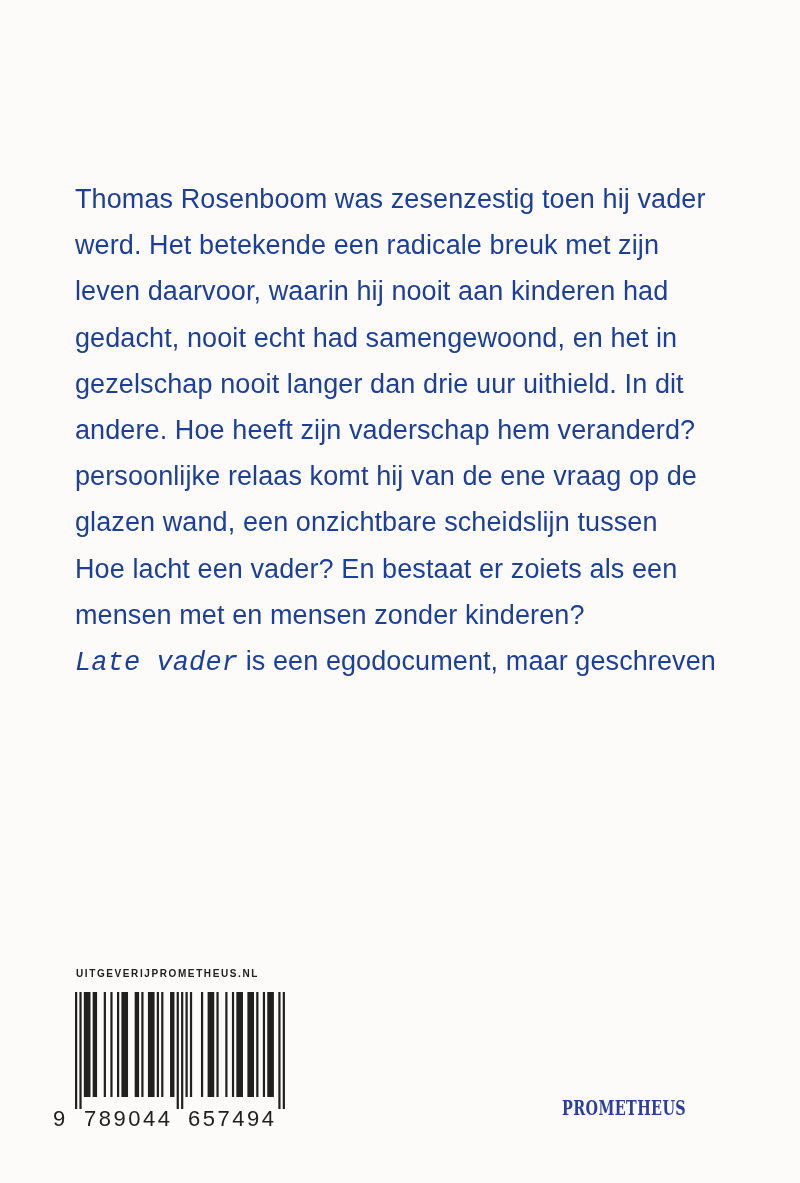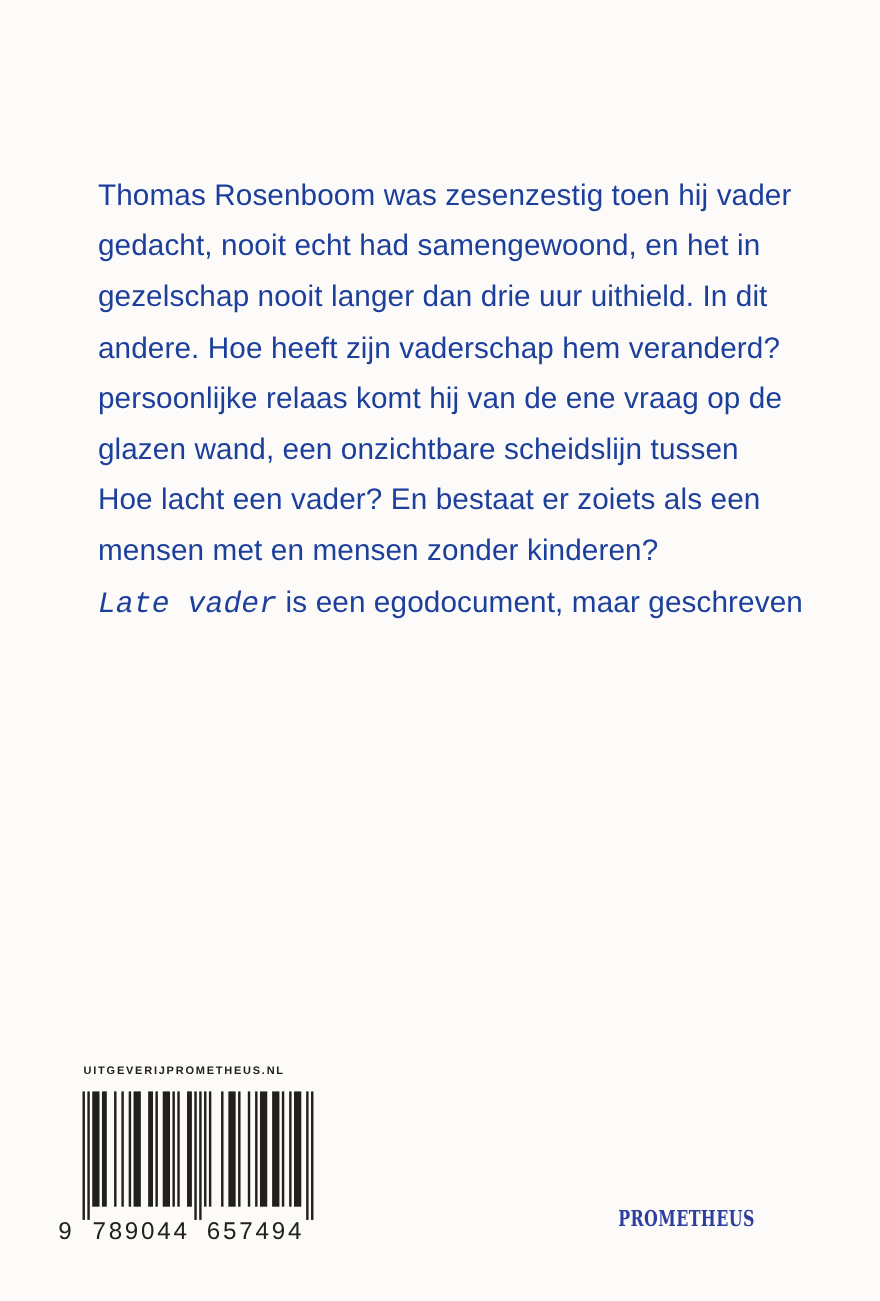--- a/index.html
+++ b/index.html
@@ -17,28 +17,27 @@
     overflow:hidden;
   }
   .cover{
     position:absolute;
     inset:0;
   }
   
   .blurb{
     position:absolute;
     left:75px;
-    top:154px;
+    top:176px;
     width:680px;
     color:var(--blue);
     font-size:27px;
     line-height:46.2px;
     font-weight:500;
     letter-spacing:0.1px;
-    margin-left:14px;
   }
   .blurb-line{
     white-space:nowrap;
   }
   .blurb-line .italic{
     font-style:italic;
     font-family:Liberation Mono, monospace;
   }
   
   .publisher-url{
@@ -72,20 +71,22 @@
     white-space:nowrap;
   }
 </style>
 </head>
 <body>
 
 <div class="cover">
 
   <main class="blurb">
       <div class="blurb-line"><span>Thomas Rosenboom was zesenzestig toen hij vader</span></div>
+      <div class="blurb-line"><span>werd. Het betekende een radicale breuk met zijn</span></div>
+      <div class="blurb-line"><span>leven daarvoor, waarin hij nooit aan kinderen had</span></div>
       <div class="blurb-line"><span>gedacht, nooit echt had samengewoond, en het in</span></div>
       <div class="blurb-line"><span>gezelschap nooit langer dan drie uur uithield. In dit</span></div>
       <div class="blurb-line"><span>andere. Hoe heeft zijn vaderschap hem veranderd?</span></div>
       <div class="blurb-line"><span>persoonlijke relaas komt hij van de ene vraag op de</span></div>
       <div class="blurb-line"><span>glazen wand, een onzichtbare scheidslijn tussen</span></div>
       <div class="blurb-line"><span>Hoe lacht een vader? En bestaat er zoiets als een</span></div>
       <div class="blurb-line"><span>mensen met en mensen zonder kinderen?</span></div>
       <div class="blurb-line"><span class="italic">Late vader</span><span> is een egodocument, maar geschreven</span></div>
     </main>
 

